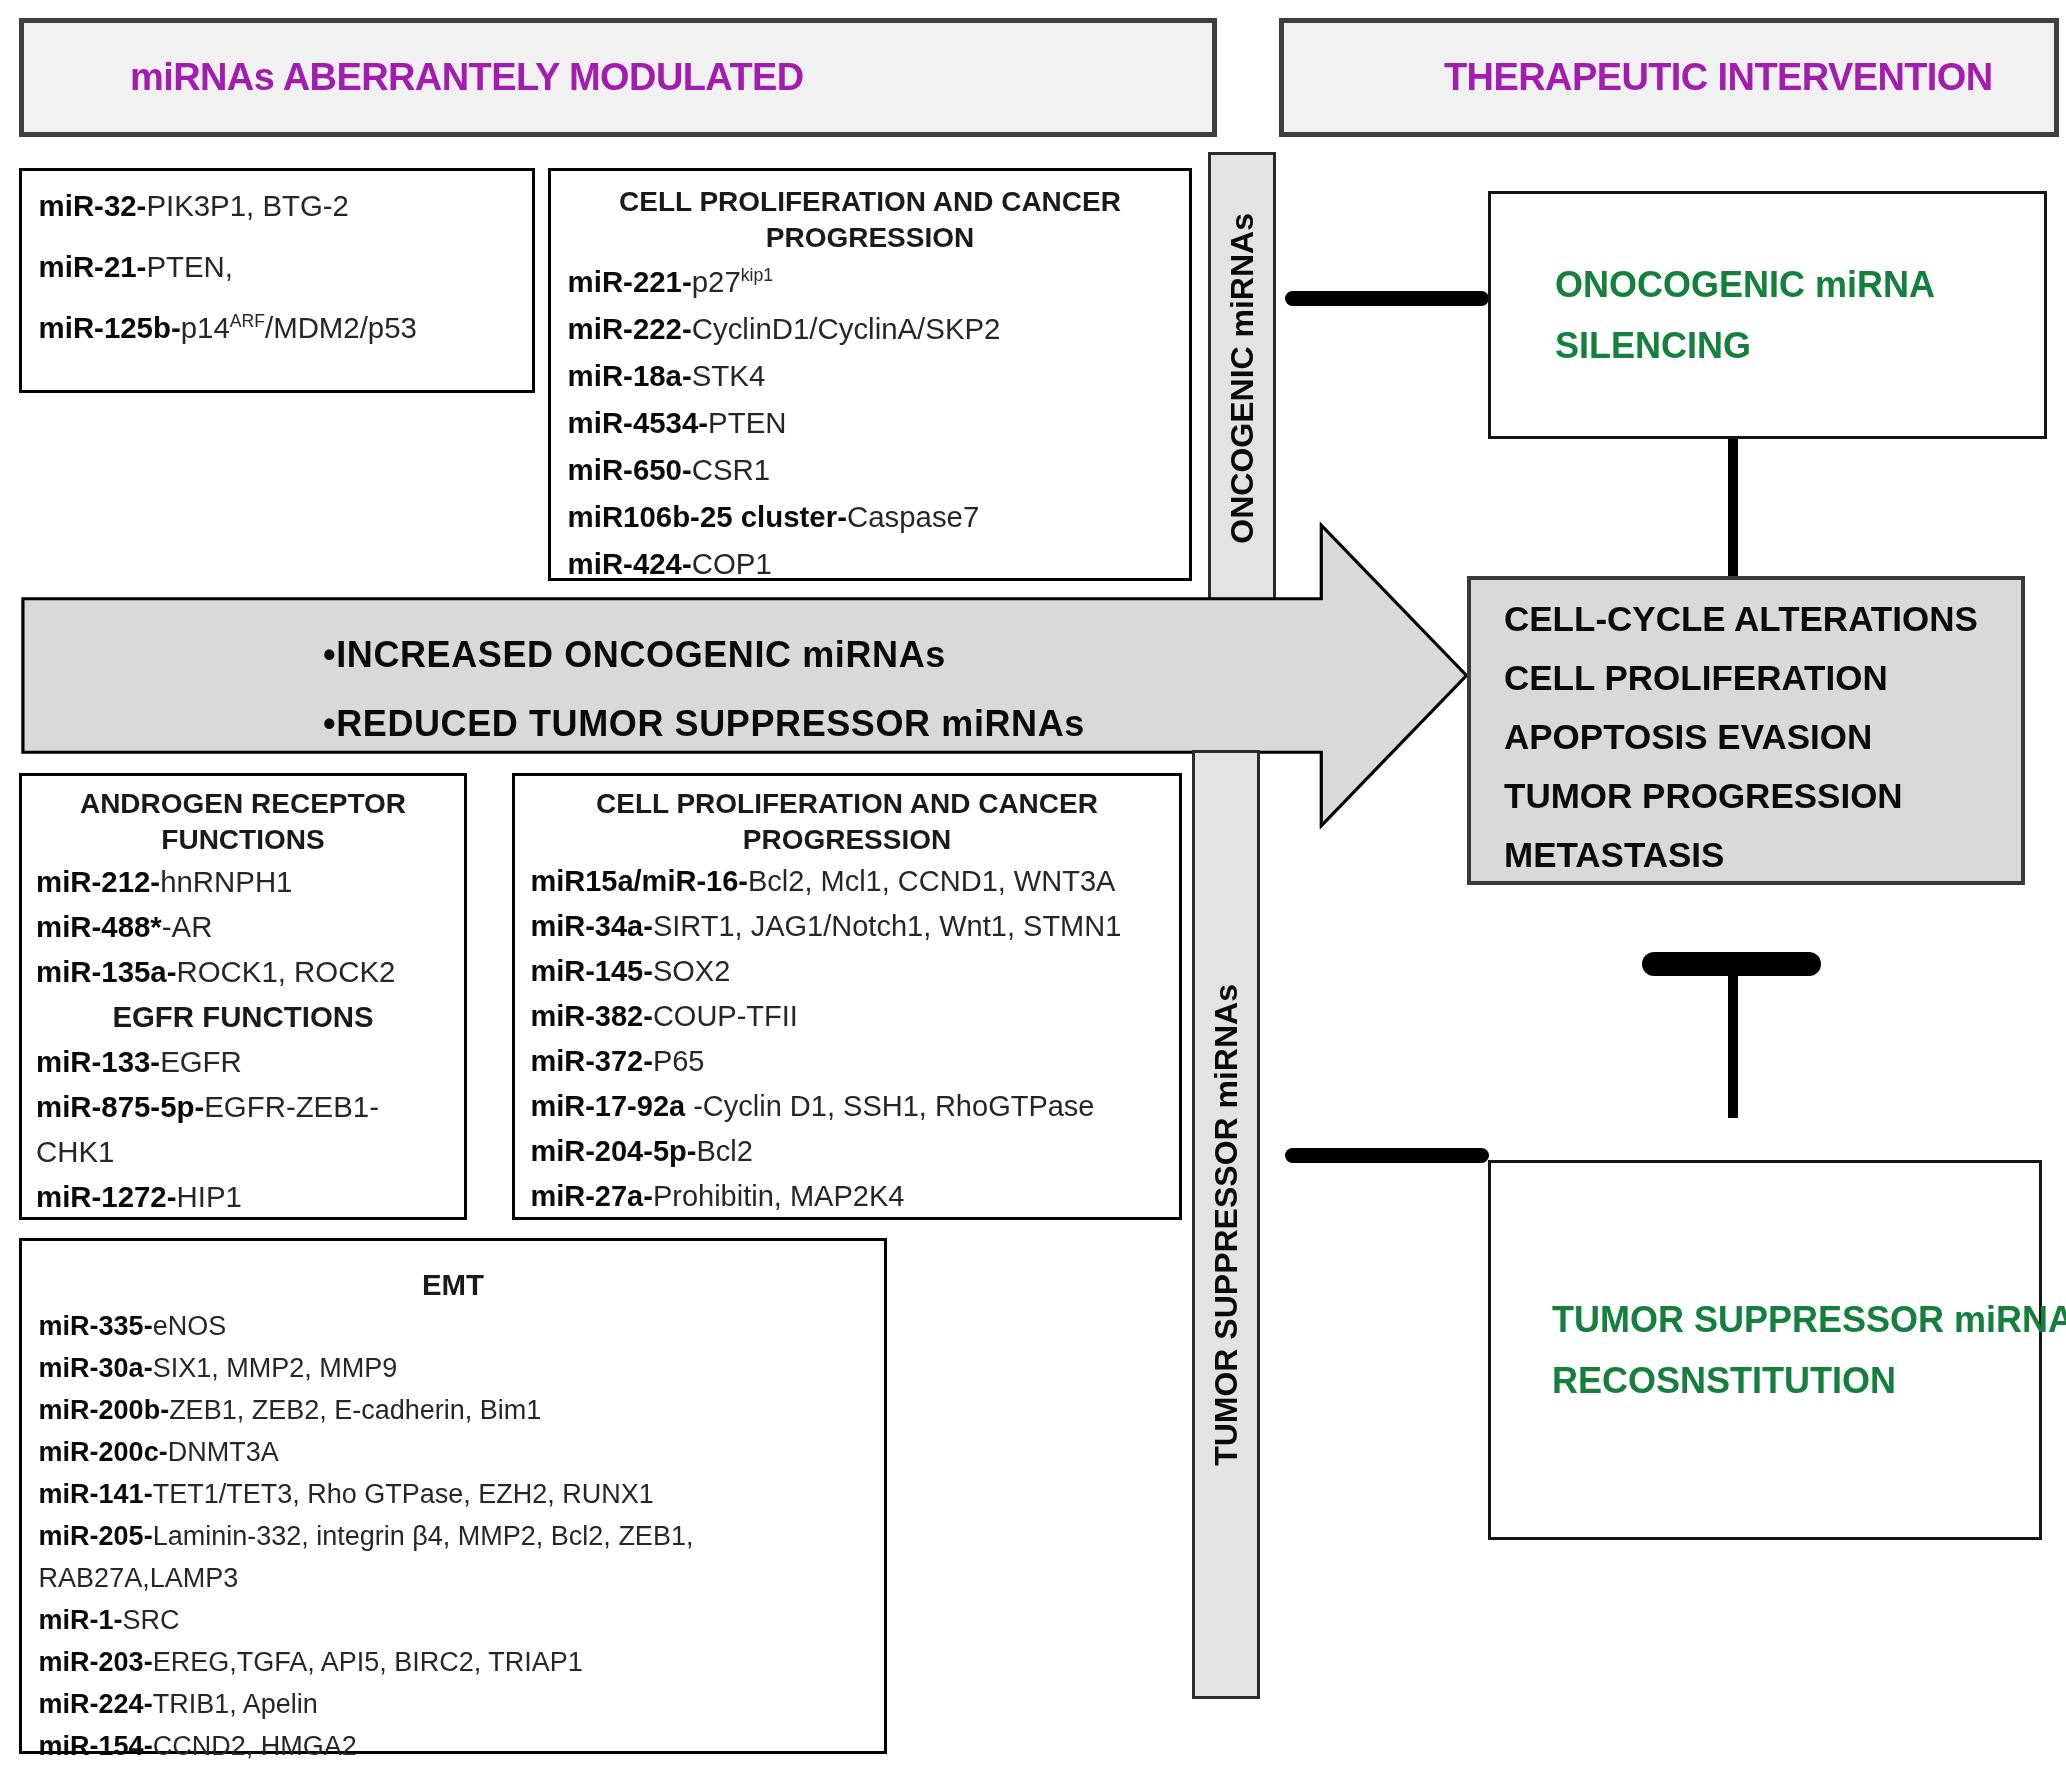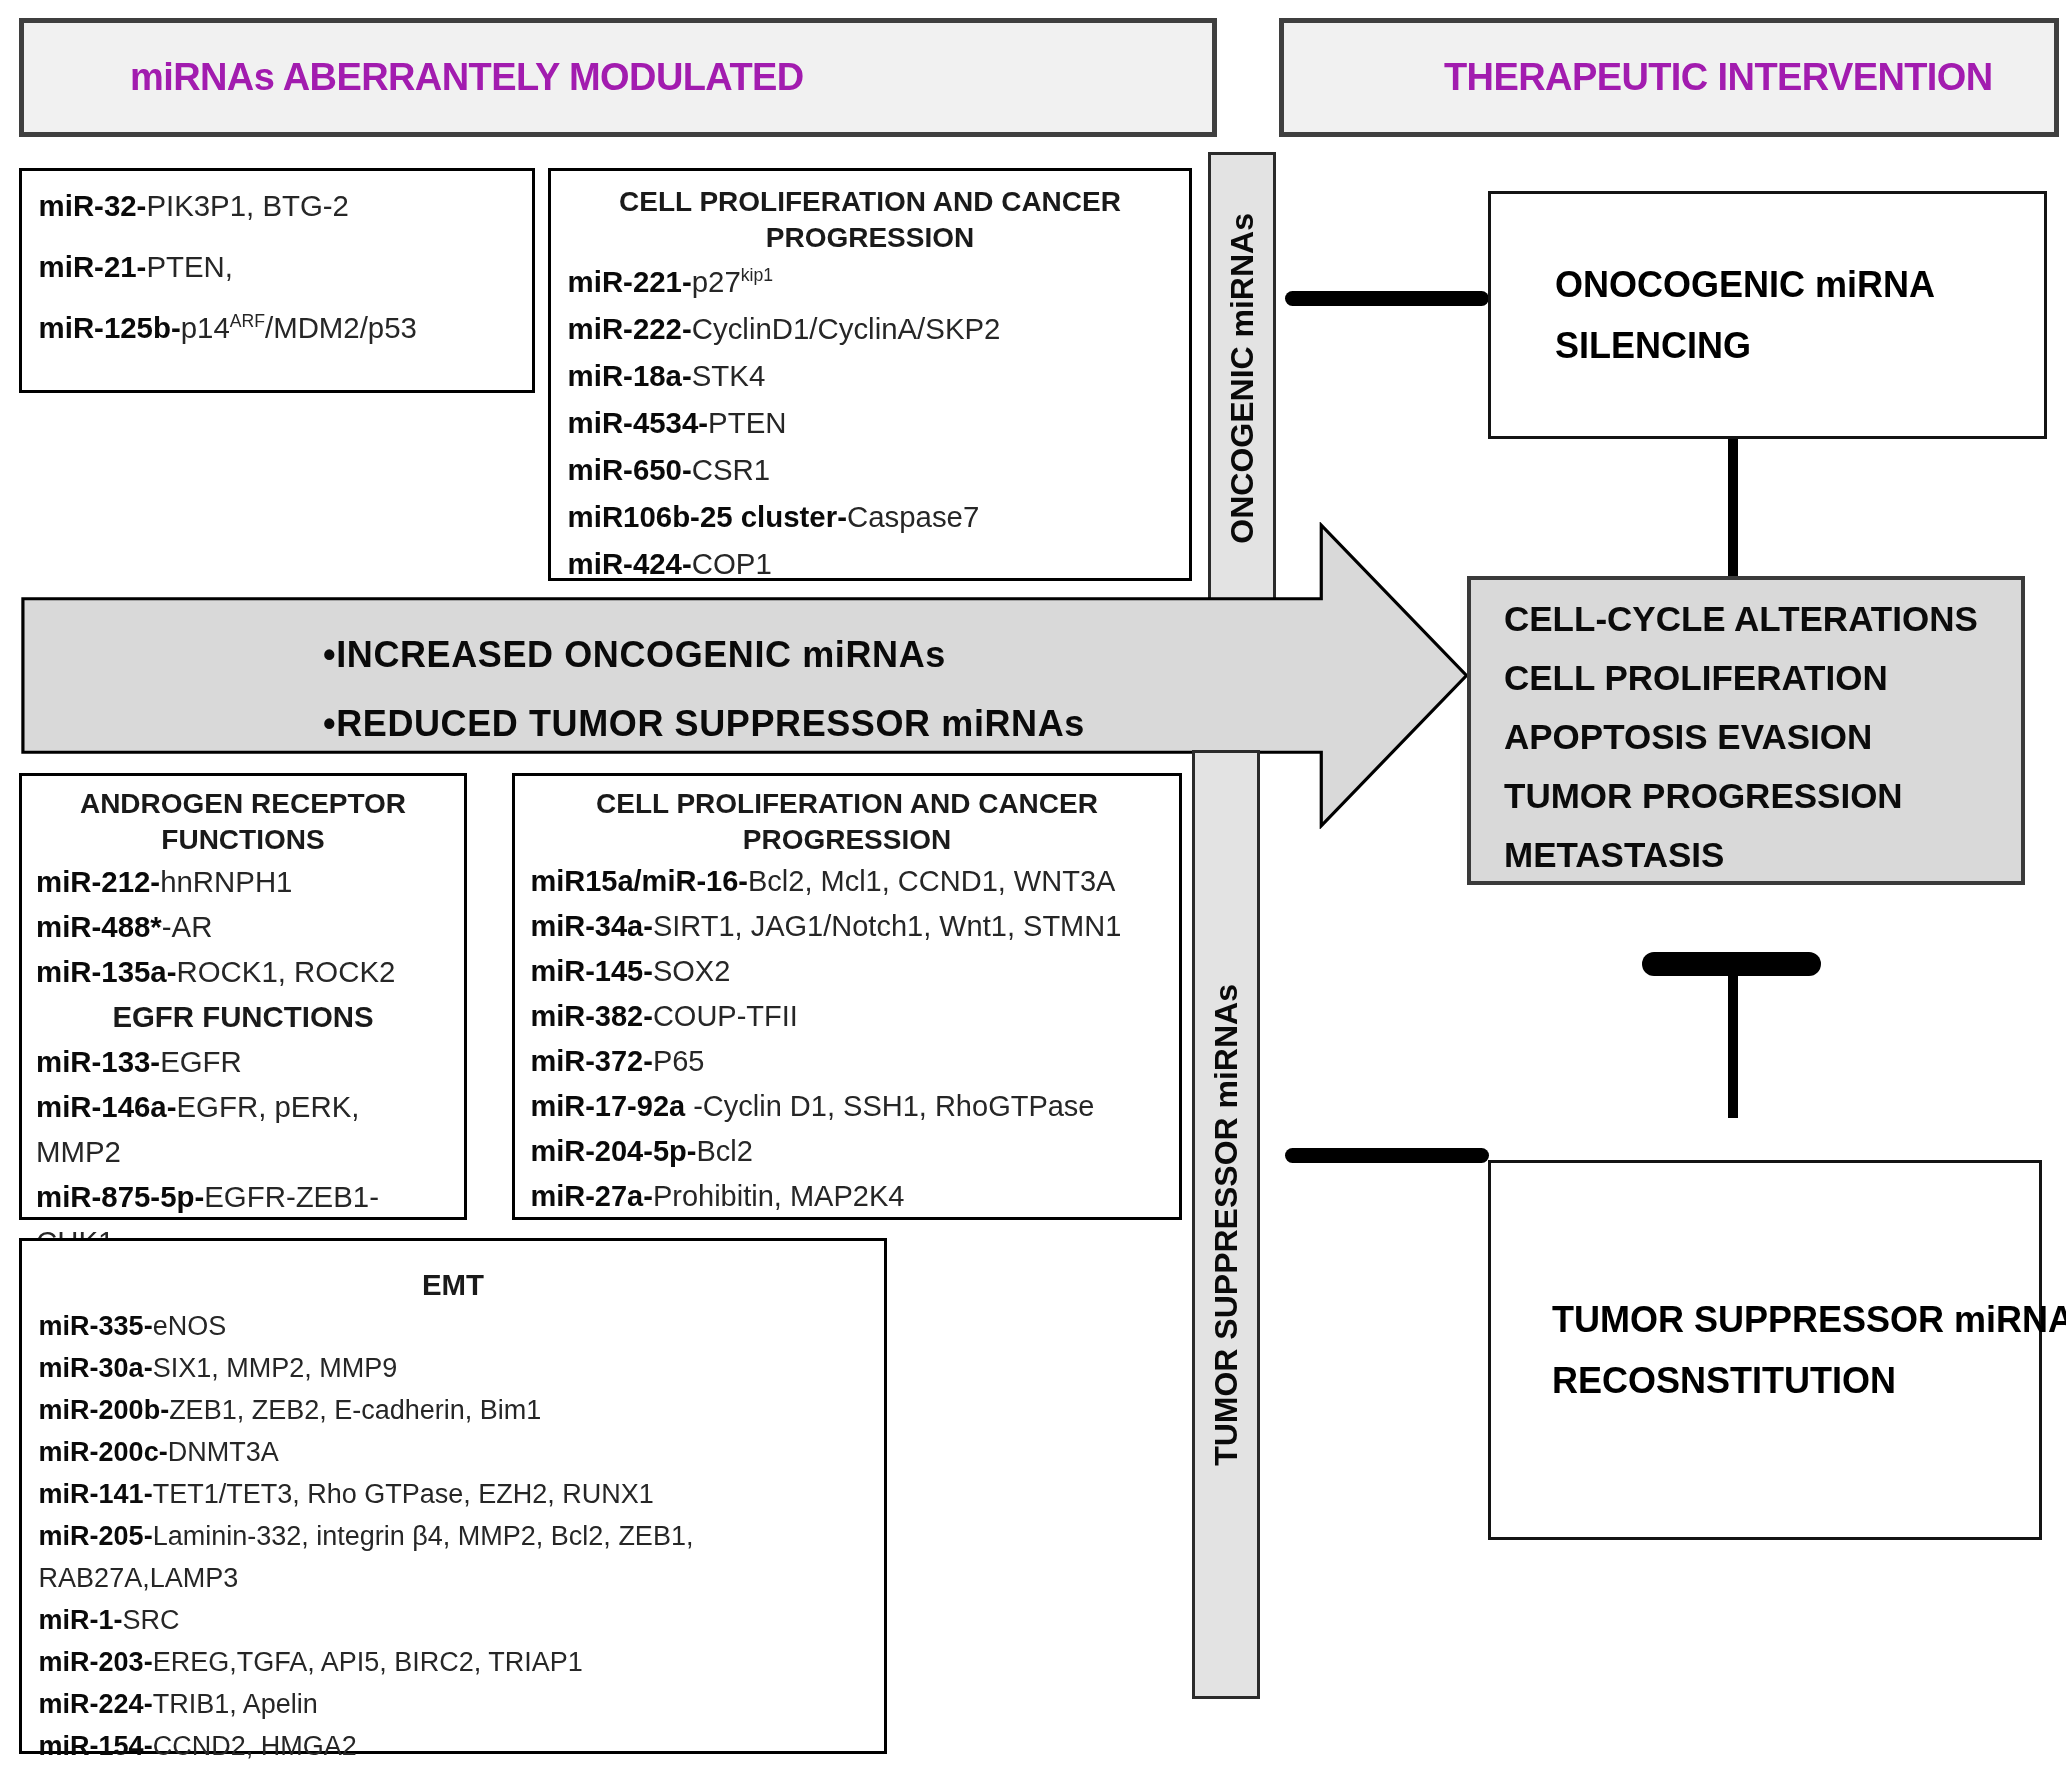--- a/index.html
+++ b/index.html
@@ -56,21 +56,21 @@
   }
   .vlabel span{
     writing-mode:vertical-rl;transform:rotate(180deg);
     font-weight:bold;font-size:32px;color:#0a0a0a;white-space:nowrap;
   }
 
   
   .therapybox{
     background:#fff;border:3.8px solid #141414;
     display:flex;flex-direction:column;justify-content:center;
-    font-weight:bold;font-size:36px;line-height:61px;color:#000000;
+    font-weight:bold;font-size:36px;line-height:61px;color:#15803d;
   }
   .therapybox .tline{white-space:nowrap;}
 
   
   .outcomebox{
     background:var(--box-gray,#d9d9d9);border:4.5px solid #3a3a3a;
     font-weight:bold;font-size:35px;line-height:59px;color:#0b0b0b;
     padding:9px 0 0 33px;
   }
   .outcomebox .tline{white-space:nowrap;}
@@ -160,21 +160,20 @@
     <div class="boxtitle">
         <div class="tline">ANDROGEN RECEPTOR</div>
         <div class="tline">FUNCTIONS</div>
       </div>
     <div class="mir-list">
         <div class="mir-line"><span class="b">miR-212-</span><span class="r">hnRNPH1</span></div>
         <div class="mir-line"><span class="b">miR-488*</span><span class="r">-AR</span></div>
         <div class="mir-line"><span class="b">miR-135a-</span><span class="r">ROCK1, ROCK2</span></div>
         <div class="mir-heading">EGFR FUNCTIONS</div>
         <div class="mir-line"><span class="b">miR-133-</span><span class="r">EGFR</span></div>
-        <div class="mir-line"><span class="b">miR-146a-</span><span class="r">EGFR, pERK, MMP2</span></div>
         <div class="mir-line"><span class="b">miR-875-5p-</span><span class="r">EGFR-ZEB1-CHK1</span></div>
         <div class="mir-line"><span class="b">miR-1272-</span><span class="r">HIP1</span></div>
       </div>
   </div>
 
   <div class="abs listbox box-prolif-lower" style="left:512px;top:773px;width:670px;height:447px;">
     <div class="boxtitle">
         <div class="tline">CELL PROLIFERATION AND CANCER</div>
         <div class="tline">PROGRESSION</div>
       </div>

